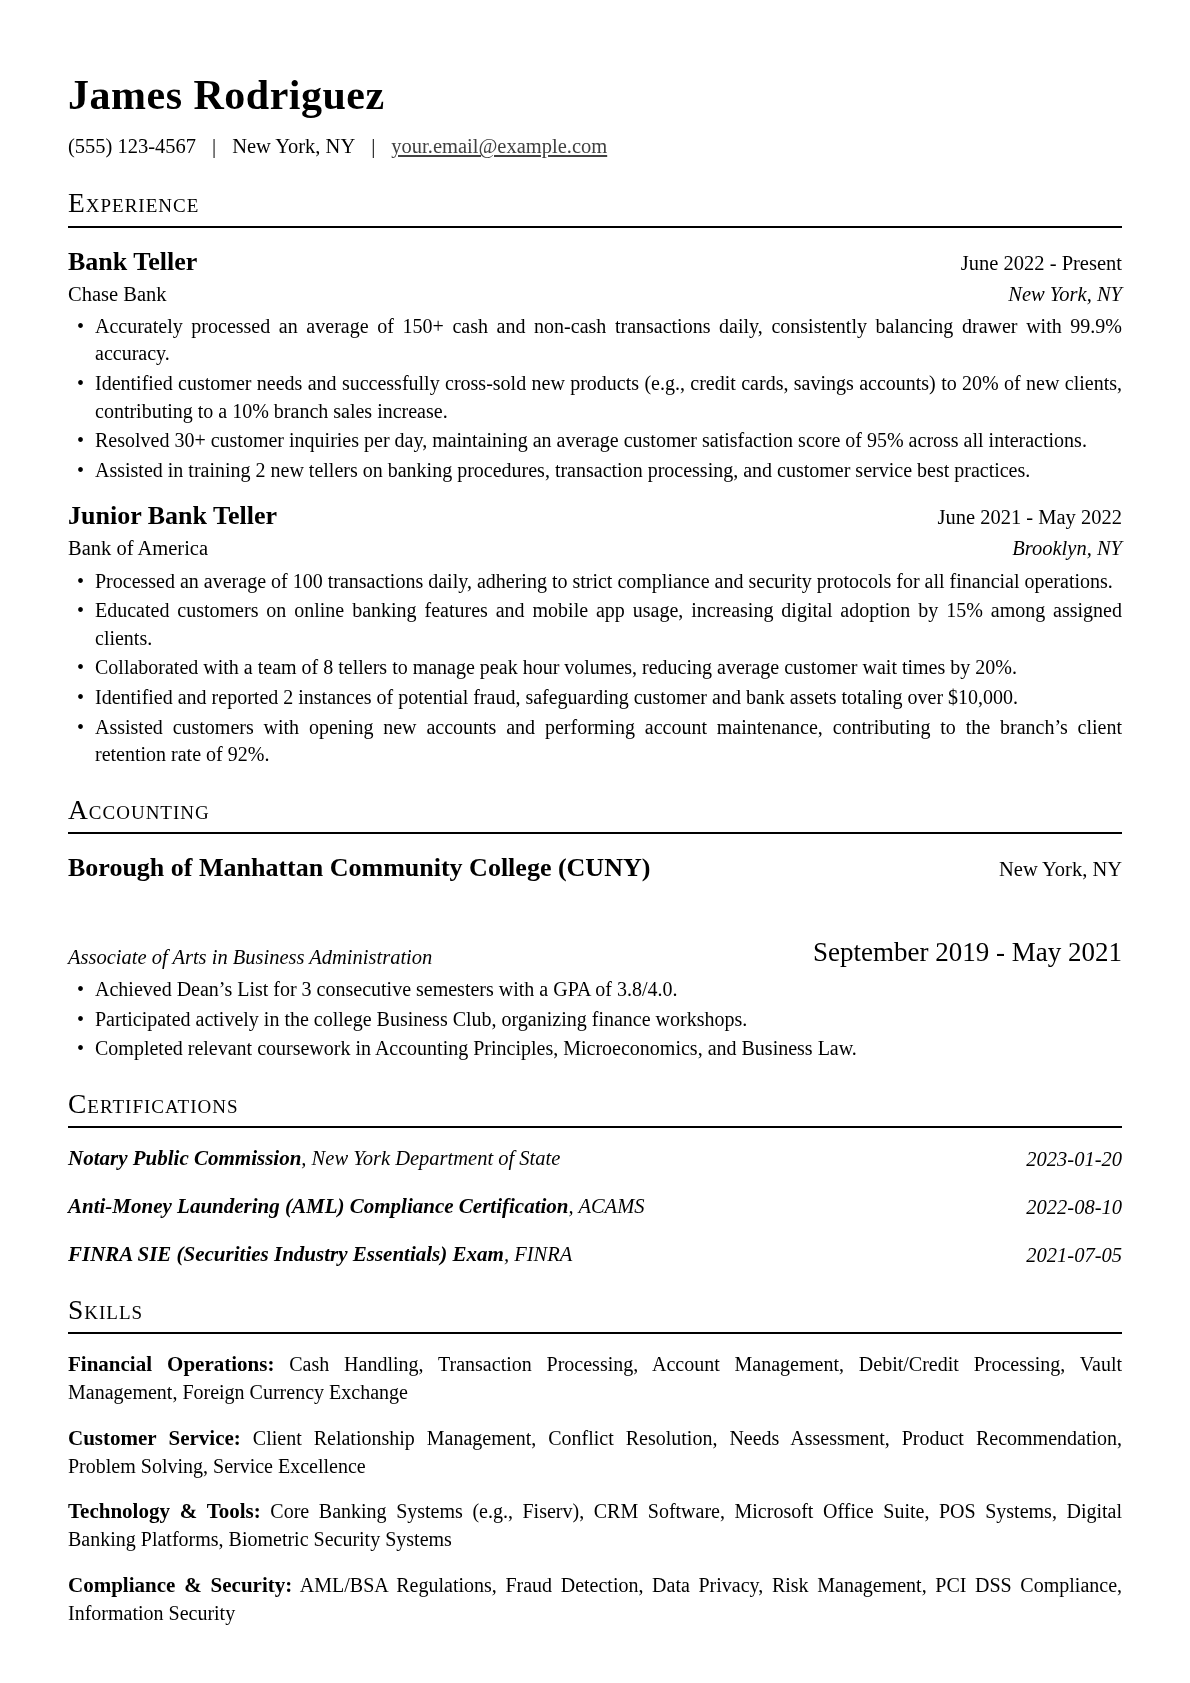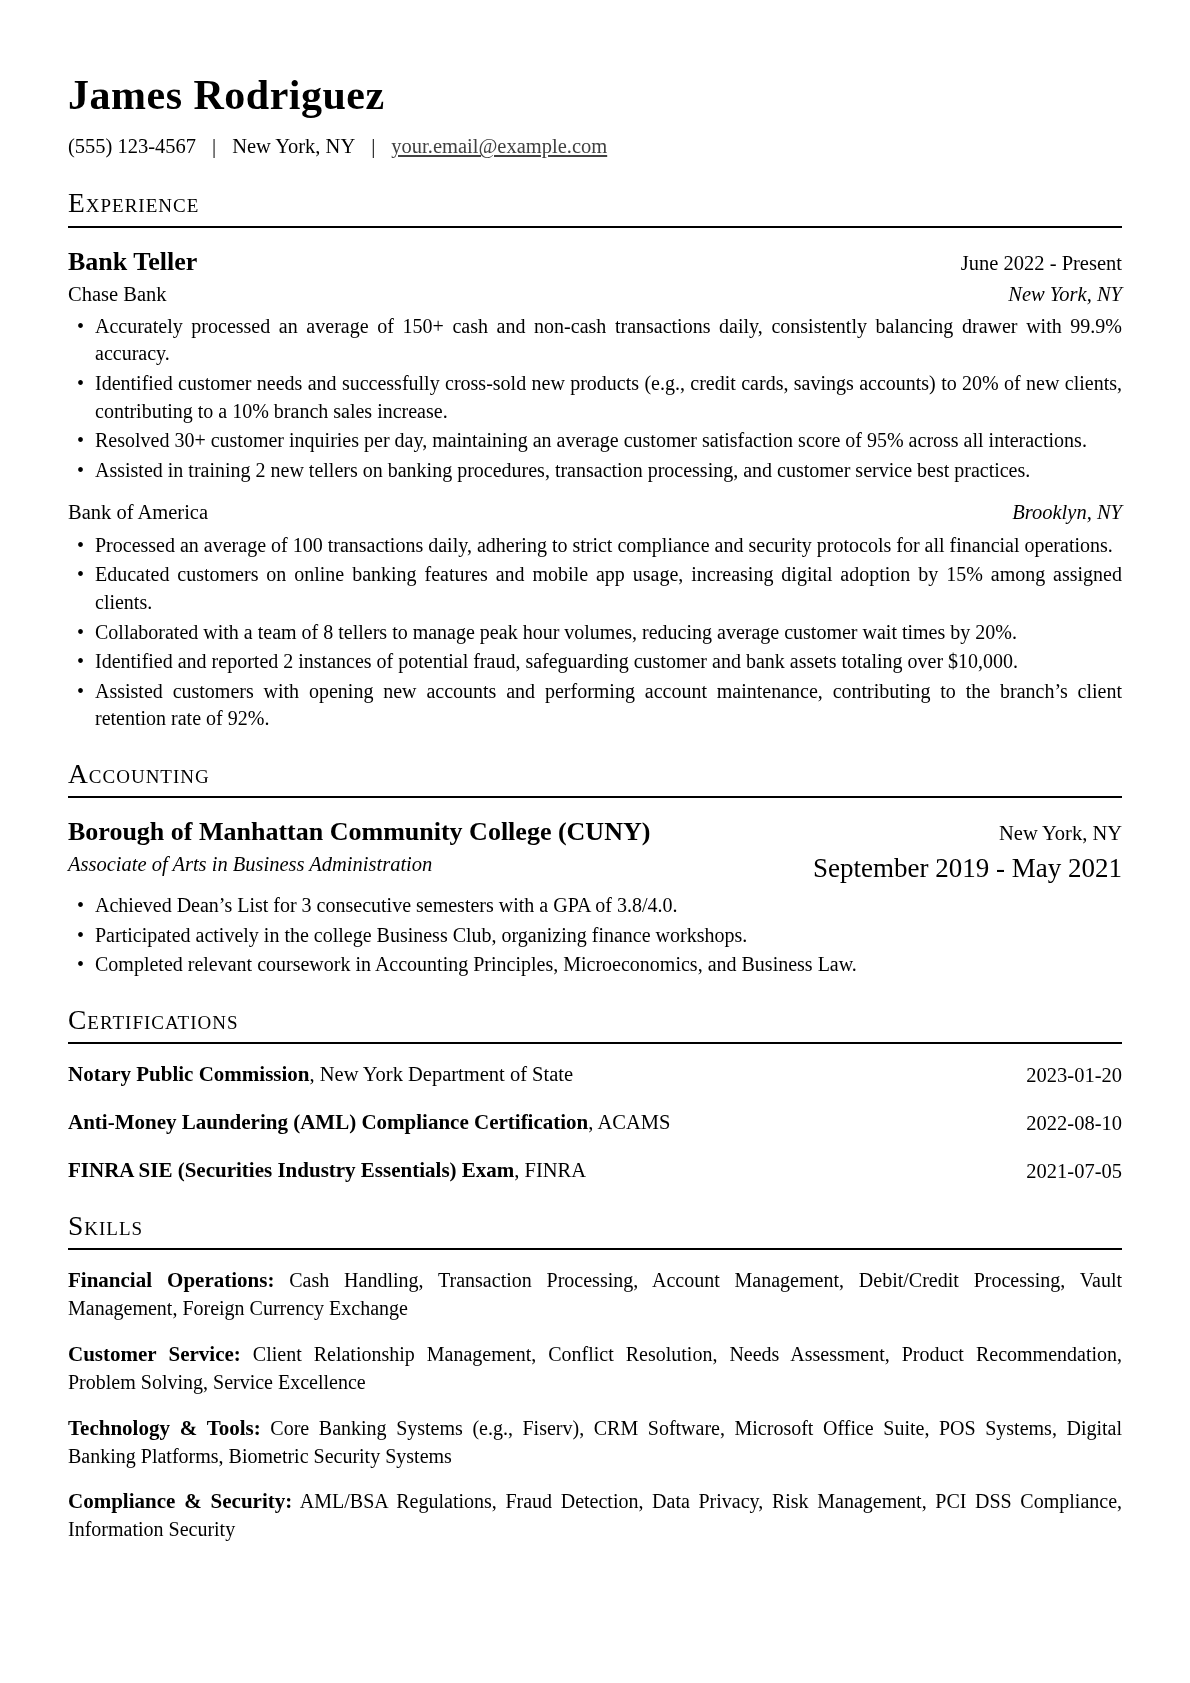--- a/index.html
+++ b/index.html
@@ -54,21 +54,21 @@
   .entry { margin-bottom: 14px; }
   .entry-row {
     display: flex;
     justify-content: space-between;
     align-items: baseline;
   }
   .entry-title { font-weight: bold; font-size: 26px; }
   .entry-dates { font-size: 20.5px; }
   .entry-company { font-size: 20.5px; }
   .entry-location { font-style: italic; font-size: 20.5px; }
-  .degree-row { display: flex; justify-content: space-between; align-items: flex-start; }
+  .degree-row { display: flex; justify-content: space-between; align-items: flex-end; margin-top: 48px; }
   .degree { font-style: italic; font-size: 20.5px; }
   .degree-dates { font-size: 27px; }
   
   ul.bullets {
     list-style: none;
     margin-top: 5px;
   }
   ul.bullets li {
     position: relative;
     padding-left: 27px;
@@ -78,22 +78,23 @@
   ul.bullets li::before {
     content: "\2022";
     position: absolute;
     left: 9px;
     top: 0;
   }
   
   .cert-row {
     display: flex;
     justify-content: space-between;
-    align-items: center;
+    align-items: flex-end;
     margin-bottom: 19px;
+    font-style: italic;
   }
   .cert-row:last-child { margin-bottom: 0; }
   .cert-name { font-weight: bold; font-size: 21px; }
   .cert-issuer { font-size: 20.5px; }
   .cert-date { font-size: 20.5px; white-space: nowrap; }
   
   .skill-para {
     text-align: justify;
     margin-bottom: 17px;
   }
@@ -127,20 +128,24 @@
       </div>
       <ul class="bullets">
         <li>Accurately processed an average of 150+ cash and non-cash transactions daily, consistently balancing drawer with 99.9% accuracy.</li>
         <li>Identified customer needs and successfully cross-sold new products (e.g., credit cards, savings accounts) to 20% of new clients, contributing to a 10% branch sales increase.</li>
         <li>Resolved 30+ customer inquiries per day, maintaining an average customer satisfaction score of 95% across all interactions.</li>
         <li>Assisted in training 2 new tellers on banking procedures, transaction processing, and customer service best practices.</li>
       </ul>
     </div>
 
     <div class="entry">
+      <div class="entry-row">
+        <span class="entry-title">Junior Bank Teller</span>
+        <span class="entry-dates">June 2021 - May 2022</span>
+      </div>
       <div class="entry-row">
         <span class="entry-company">Bank of America</span>
         <span class="entry-location">Brooklyn, NY</span>
       </div>
       <ul class="bullets">
         <li>Processed an average of 100 transactions daily, adhering to strict compliance and security protocols for all financial operations.</li>
         <li>Educated customers on online banking features and mobile app usage, increasing digital adoption by 15% among assigned clients.</li>
         <li>Collaborated with a team of 8 tellers to manage peak hour volumes, reducing average customer wait times by 20%.</li>
         <li>Identified and reported 2 instances of potential fraud, safeguarding customer and bank assets totaling over $10,000.</li>
         <li>Assisted customers with opening new accounts and performing account maintenance, contributing to the branch’s client retention rate of 92%.</li>

